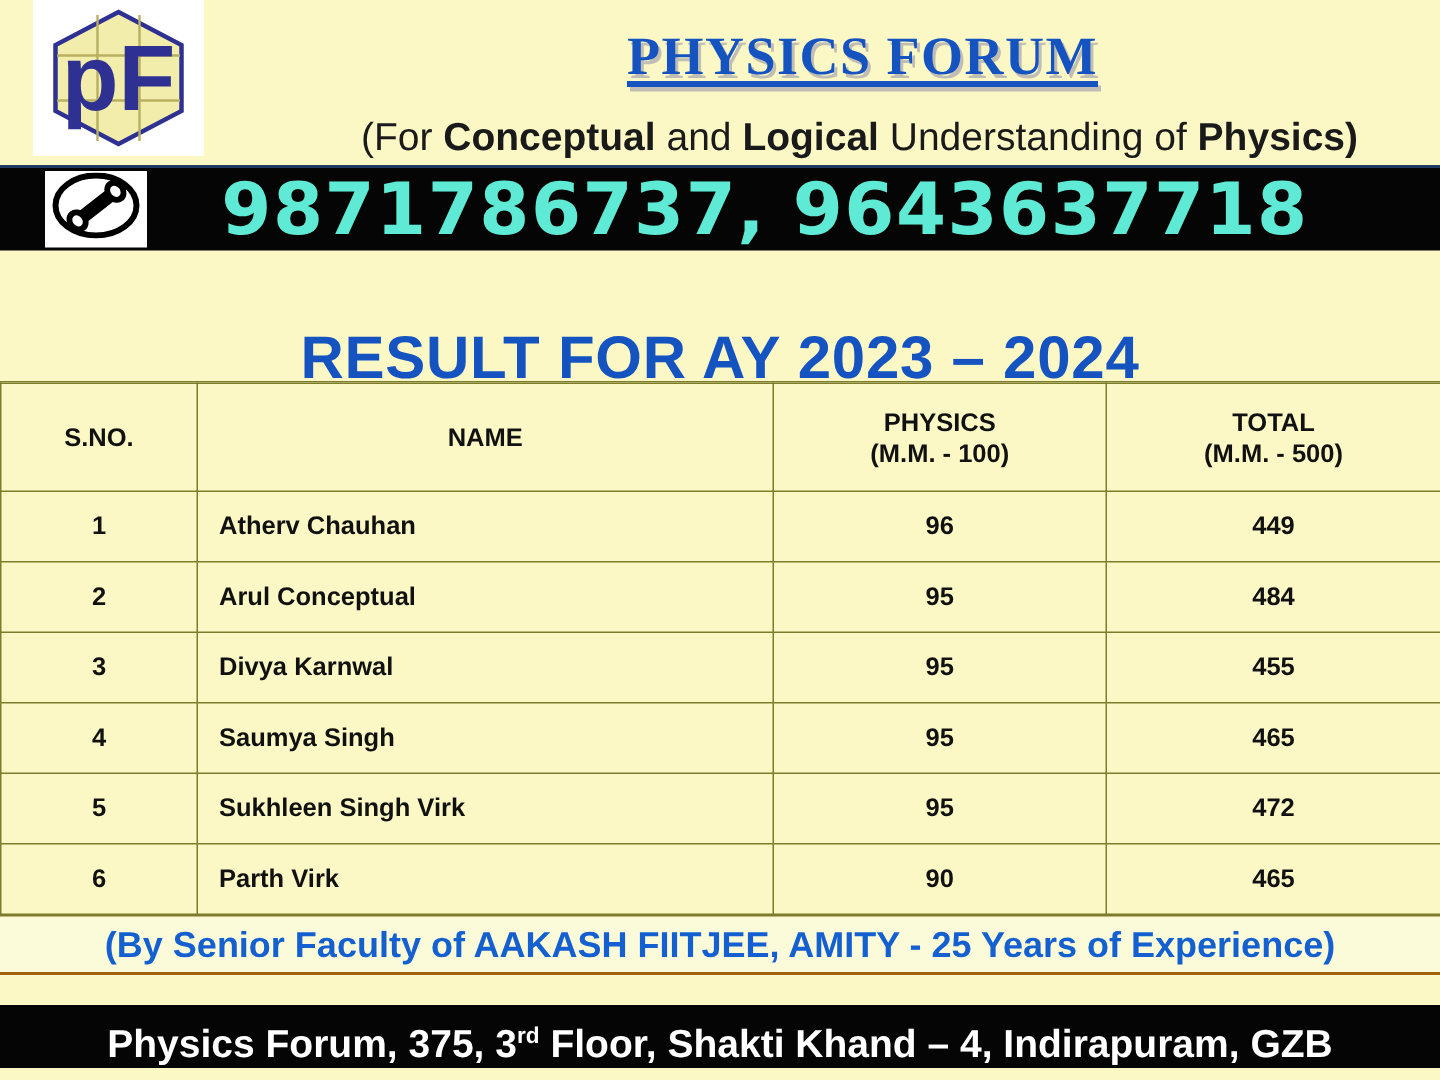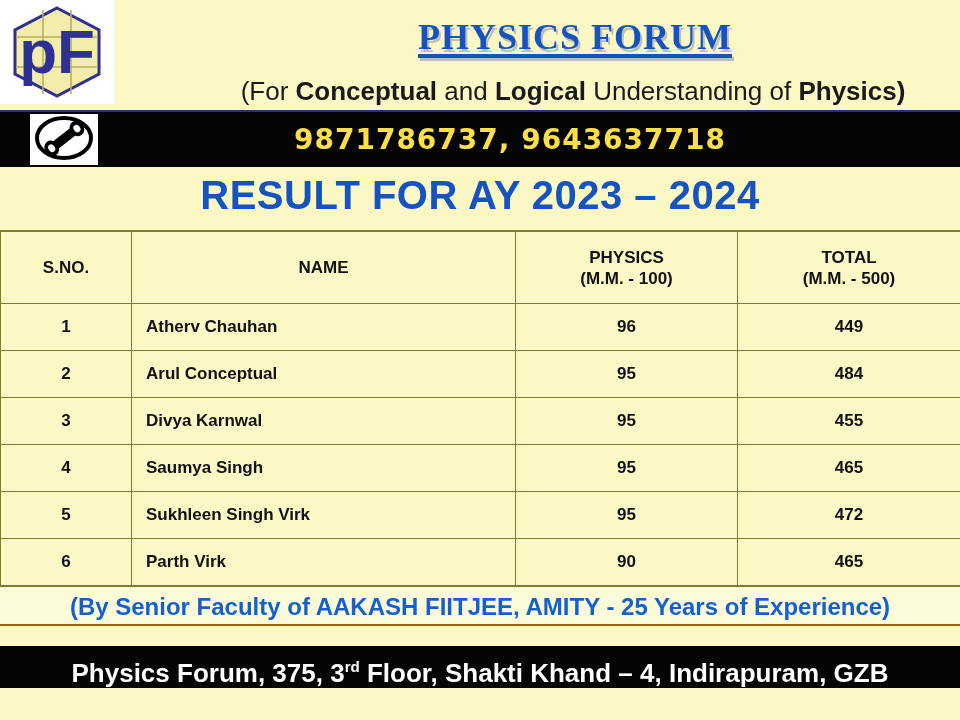--- a/index.html
+++ b/index.html
@@ -24,21 +24,21 @@
   
   .header {
     position: relative;
     height: 112px;
     background: #fbf8c5;
     border-bottom: 2px solid #1f3864;
     box-sizing: border-box;
   }
   .logo-box {
     position: absolute;
-    left: 0;
+    left: 22px;
     top: 0px;
     width: 114px;
     height: 104px;
     background: #ffffff;
     display: flex;
     align-items: center;
     justify-content: center;
   }
   .logo-box svg { display: block; }
 
@@ -90,43 +90,44 @@
     background: #ffffff;
     display: flex;
     align-items: center;
     justify-content: center;
   }
   .phone-numbers {
     width: 100%;
     text-align: center;
     padding-left: 60px;
     box-sizing: border-box;
-    color: #fde047;
-    font-size: 28px;
+    color: #5eead4;
+    font-size: 48px;
     font-weight: bold;
     letter-spacing: 1px;
     white-space: nowrap;
     font-family: "DejaVu Sans", sans-serif;
   }
 
   
   .band {
     background: #fbf8c5;
     border-bottom: 1.5px solid #7d7c2b;
     text-align: center;
     box-sizing: border-box;
     color: #1554c0;
     font-weight: bold;
     white-space: nowrap;
   }
   .band-ay {
-    height: 64px;
+    height: 44px;
     line-height: 56px;
     font-size: 40px;
     letter-spacing: 0.5px;
+    margin-top: 44px;
   }
   .band-class {
     height: 46px;
     line-height: 48px;
     font-size: 30px;
     letter-spacing: 0.3px;
   }
   .band-class span {
     text-decoration: underline;
     text-decoration-thickness: 2.5px;

